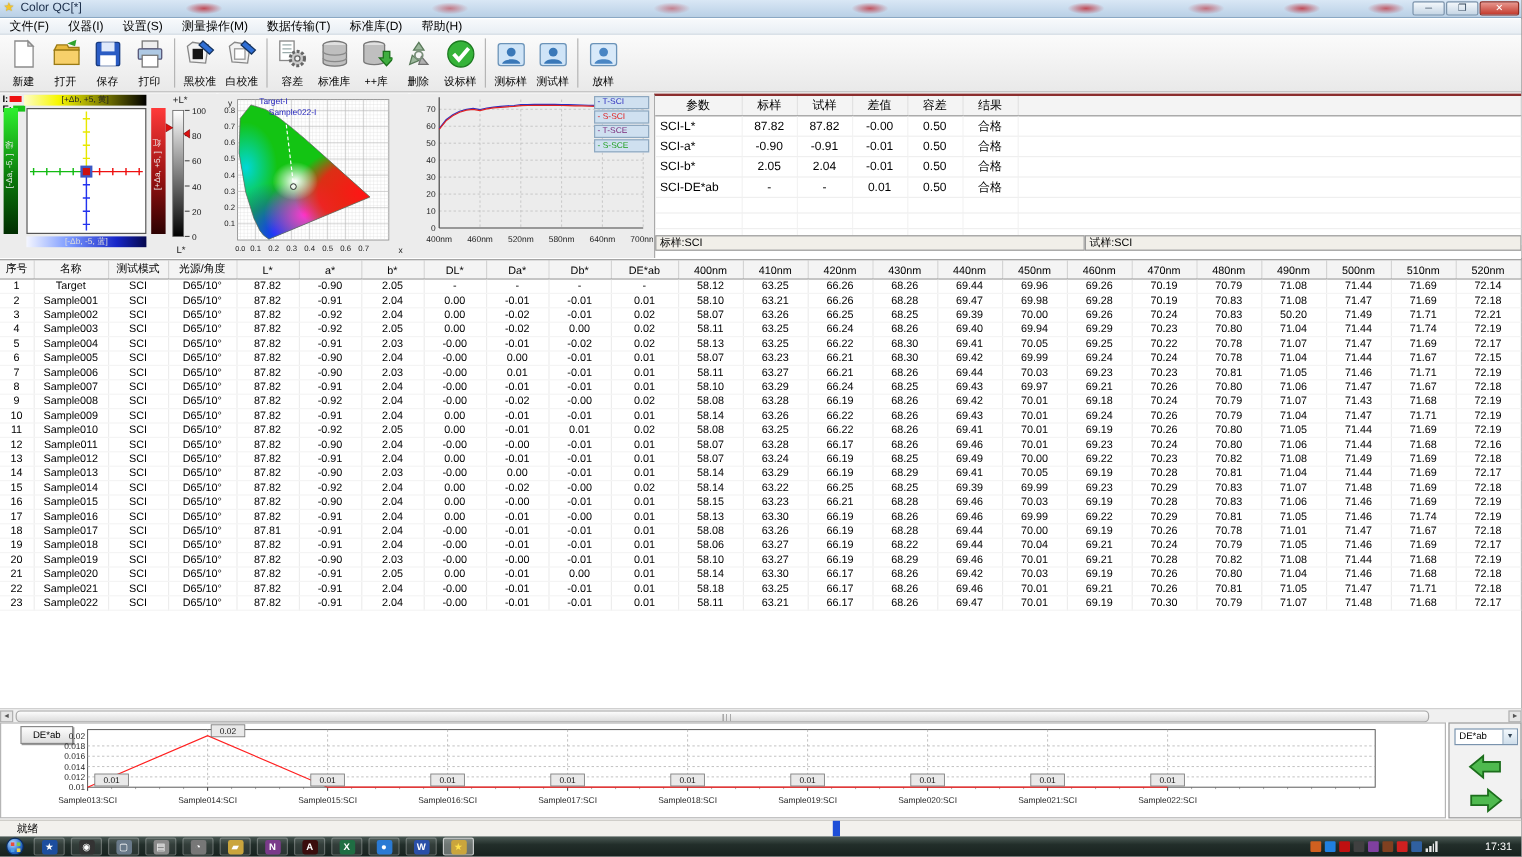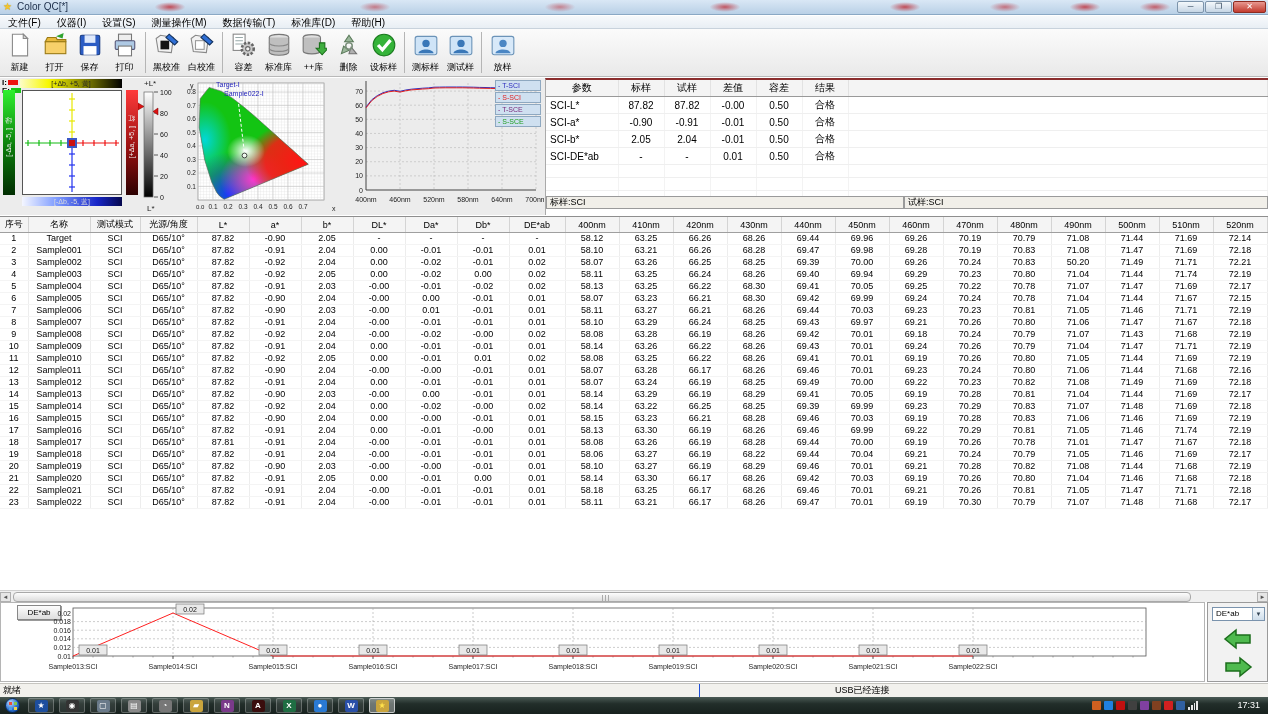--- a/index.html
+++ b/index.html
@@ -78,21 +78,21 @@
   
   .bottom-panel{position:absolute;left:0;top:602px;width:1205px;height:80px;background:#fff;border:1px solid #b5b5b5;}
   .de-label{position:absolute;left:16px;top:2px;width:44px;height:15px;border:1px solid #888;
     background:linear-gradient(#fdfdfd,#dedede);box-shadow:1px 1px 0 #999;font-size:8px;line-height:13px;text-align:center;}
   .bc-controls{position:absolute;left:1207px;top:602px;width:61px;height:80px;background:#f2f2f2;border:1px solid #9a9a9a;}
   .bc-select{position:absolute;left:4px;top:4px;width:53px;height:14px;border:1px solid #7a93ad;background:#fff;font-size:8px;line-height:12px;padding-left:3px;}
   .bc-select .dd{position:absolute;right:0;top:0;width:12px;height:12px;background:linear-gradient(#f3f8fc,#cfdeeb);border-left:1px solid #9ab0c4;font-size:6px;text-align:center;line-height:12px;color:#345;}
   .bc-arrow{position:absolute;left:14px;width:32px;height:24px;}
   
   .statusbar{position:absolute;left:0;top:683px;width:1268px;height:14px;background:#f2f1ed;border-top:1px solid #c6c5c0;font-size:9px;}
-  .sb-cell{position:absolute;top:0;height:13px;line-height:13px;border-right:1px solid #1d4ed8;padding-left:3px;}
+  .sb-cell{position:absolute;top:0;height:13px;line-height:13px;border-right:6px solid #1d4ed8;padding-left:14px;}
   
   .taskbar{position:absolute;left:0;top:697px;width:1268px;height:17px;
     background:linear-gradient(#4b5a55,#222e2a 40%,#17211e);display:flex;align-items:center;}
   .orb{position:relative;width:15px;height:15px;border-radius:50%;margin:0 8px 0 5px;
     background:radial-gradient(circle at 35% 30%,#bfe0ff,#2b6fd0 55%,#0b3c86);border:1px solid #0a2d60;}
   .orb i{position:absolute;width:3px;height:3px;}
   .tb-icon{position:relative;width:26px;height:15px;display:flex;align-items:center;justify-content:center;margin-right:5px;
     border:1px solid rgba(255,255,255,.25);border-radius:2px;background:rgba(255,255,255,.08);}
   .tb-icon.active{background:rgba(255,255,255,.35);border-color:rgba(255,255,255,.6);}
   .tb-glyph{width:13px;height:12px;display:flex;align-items:center;justify-content:center;font-size:9px;font-weight:bold;color:#fff;}
@@ -1375,21 +1375,20 @@
     <svg class="bc-arrow" style="top:24px;" viewBox="0 0 32 24">
       <path d="M14 3v5h14v8H14v5L3 12z" fill="#4fba4f" stroke="#1c6e1c" stroke-width="1.5"></path>
     </svg>
     <svg class="bc-arrow" style="top:52px;" viewBox="0 0 32 24">
       <path d="M18 3v5H4v8h14v5l11-9z" fill="#4fba4f" stroke="#1c6e1c" stroke-width="1.5"></path>
     </svg>
   </div>
 
   <div class="statusbar">
     <div class="sb-cell" style="left:0;width:700px;">就绪</div>
-    <div class="sb-cell" style="left:700px;width:568px;padding-left:135px;border-right:none;">USB已经连接</div>
   </div>
 
   <div class="taskbar">
     <div class="orb">
       <i style="left:3px;top:3px;background:#e84c3d;"></i>
         <i style="left:8px;top:3px;background:#7ec84c;"></i>
       <i style="left:3px;top:8px;background:#4c9ee8;"></i>
         <i style="left:8px;top:8px;background:#f0d24c;"></i>
     </div>
     <span id="tb-icons" style="display:flex;">

